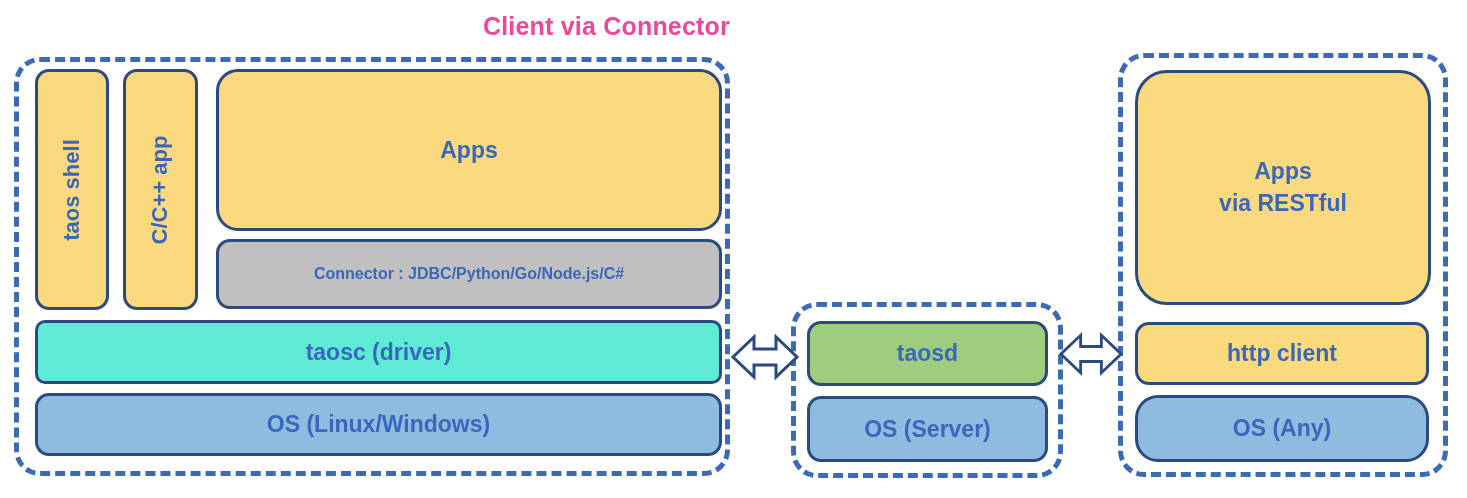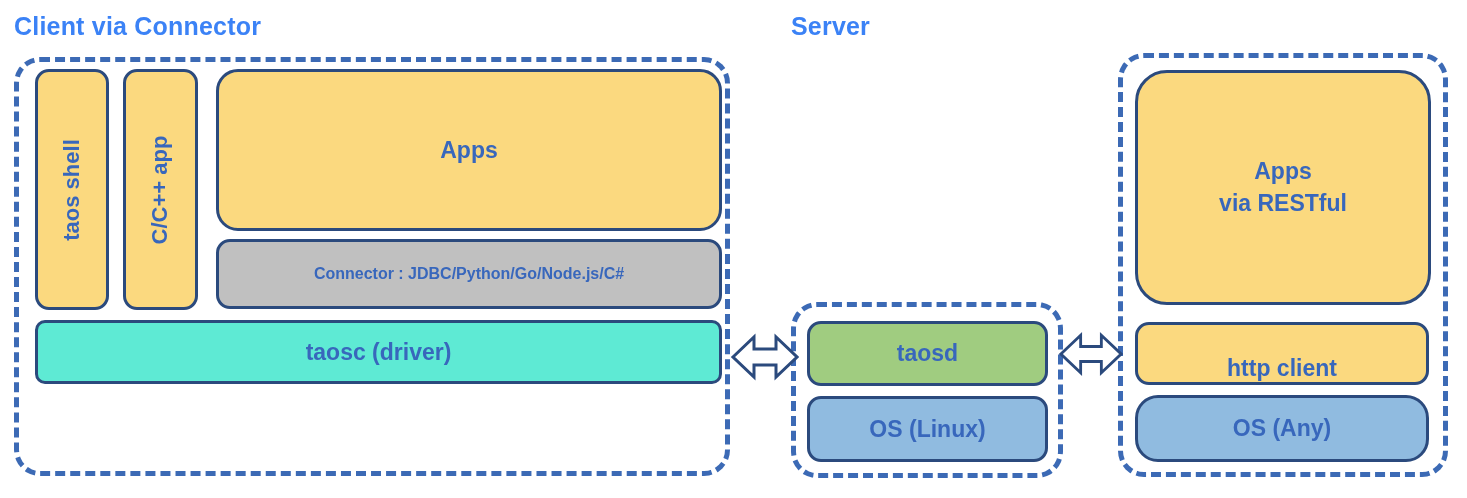--- a/index.html
+++ b/index.html
@@ -11,24 +11,24 @@
   .canvas {
     position: relative;
     width: 1467px;
     height: 498px;
     background: #ffffff;
     overflow: hidden;
   }
   .sec-title {
     position: absolute;
     top: 12px;
-    text-align: left;
+    text-align: right;
     font-size: 25px;
     font-weight: bold;
-    color: #3b82f6;
+    color: #ec4899;
     letter-spacing: 0.2px;
   }
   .dashed-box {
     position: absolute;
     border: 5px dashed #3C6AB5;
     border-radius: 26px;
     box-sizing: border-box;
     background: transparent;
   }
   .node {
@@ -62,21 +62,20 @@
     position: absolute;
     display: block;
   }
 </style>
 </head>
 <body>
 
 <div class="canvas">
 
   <div class="sec-title" style="left:14px; width:716px;">Client via Connector</div>
-  <div class="sec-title" style="left:791px; width:272px;">Server</div>
 
   <div class="dashed-box" style="left:14px; top:57px; width:716px; height:419px;"></div>
 
   <div class="node yellow" style="left:35px; top:69px; width:74px; height:241px;">
     <span class="vlabel">taos shell</span>
   </div>
 
   <div class="node yellow" style="left:123px; top:69px; width:75px; height:241px;">
     <span class="vlabel">C/C++ app</span>
   </div>
@@ -86,39 +85,42 @@
   </div>
 
   <div class="node gray" style="left:216px; top:239px; width:506px; height:70px;">
     <span class="connector-text">Connector : JDBC/Python/Go/Node.js/C#</span>
   </div>
 
   <div class="node orange" style="left:35px; top:320px; width:687px; height:64px;">
     <span>taosc (driver)</span>
   </div>
 
+  <div class="node blue" style="left:35px; top:393px; width:687px; height:63px;">
+    <span>OS (Linux/Windows)</span>
+  </div>
 
   <div class="dashed-box" style="left:791px; top:302px; width:272px; height:176px;"></div>
 
   <div class="node green" style="left:807px; top:321px; width:241px; height:65px;">
     <span>taosd</span>
   </div>
 
   <div class="node blue" style="left:807px; top:396px; width:241px; height:66px;">
-    <span>OS (Linux)</span>
+    <span>OS (Server)</span>
   </div>
 
   <div class="dashed-box" style="left:1118px; top:53px; width:330px; height:424px;"></div>
 
   <div class="node yellow xl-radius" style="left:1135px; top:70px; width:296px; height:235px;">
     <span class="multiline">Apps
 via RESTful</span>
   </div>
 
-  <div class="node yellow" style="left:1135px; top:322px; width:294px; height:63px;align-items:flex-end;">
+  <div class="node yellow" style="left:1135px; top:322px; width:294px; height:63px;">
     <span>http client</span>
   </div>
 
   <div class="node blue" style="left:1135px; top:395px; width:294px; height:67px;border-radius:23px;">
     <span>OS (Any)</span>
   </div>
 
   <svg class="arrow" style="left:731px; top:331px;" width="68" height="52" viewBox="0 0 68 52">
     <path d="M2,26 L23,6 L23,18 L45,18 L45,6 L66,26 L45,46 L45,34 L23,34 L23,46 Z" fill="#ffffff" stroke="#2B4A7D" stroke-width="3" stroke-linejoin="miter"></path>
   </svg>

